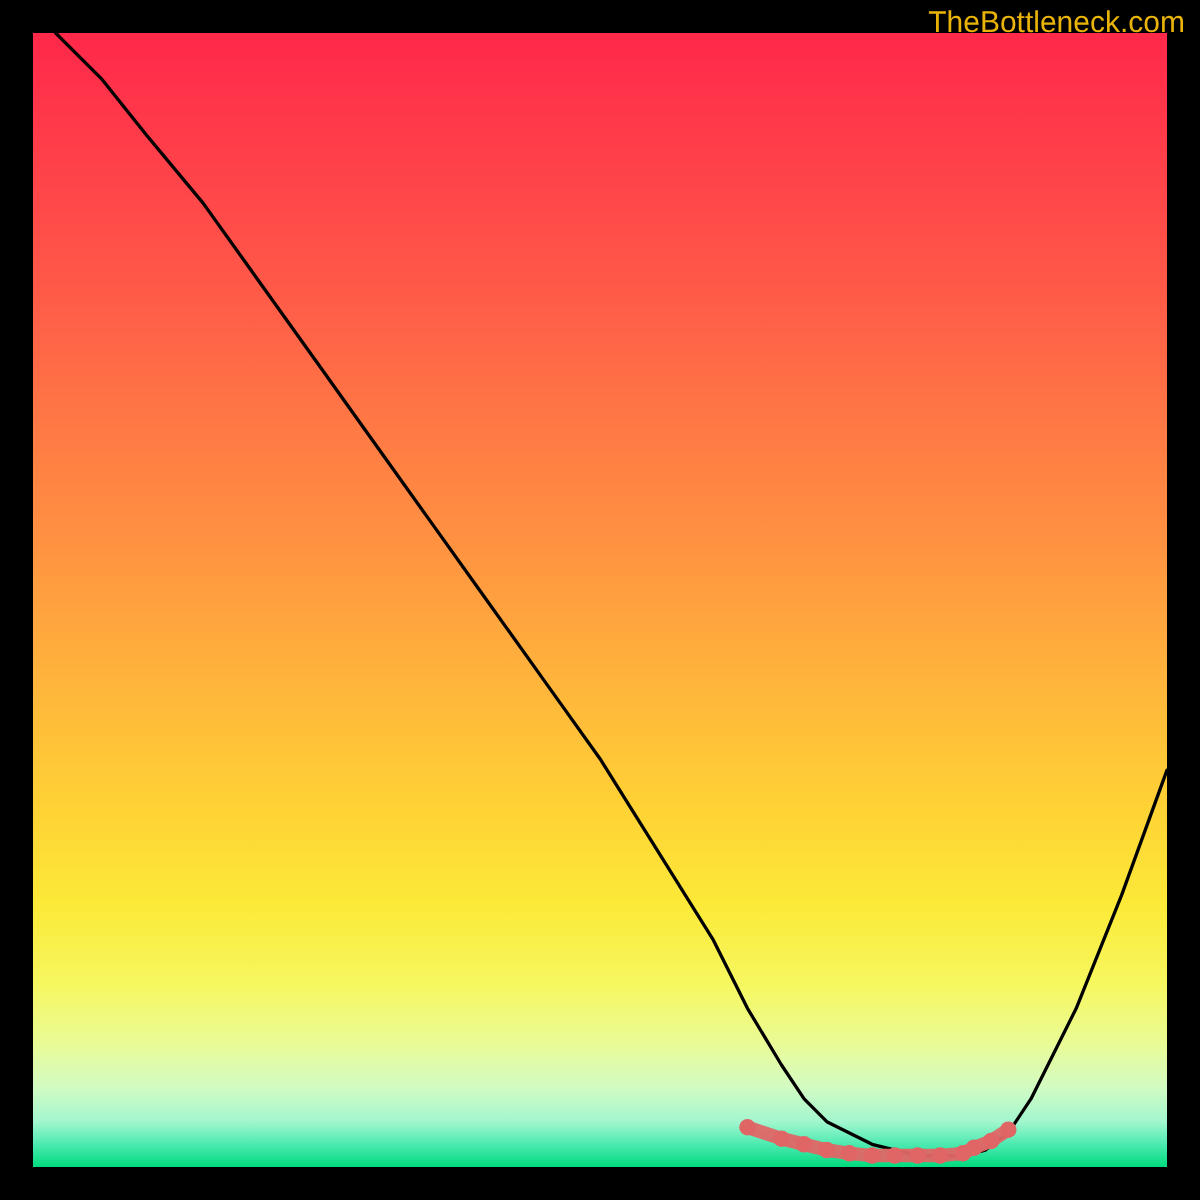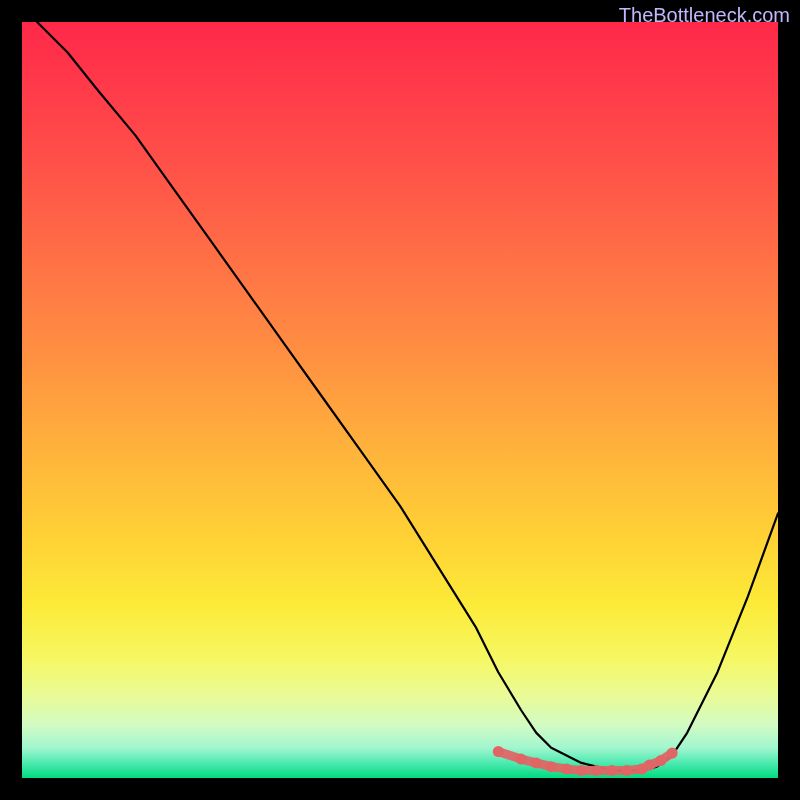--- a/index.html
+++ b/index.html
@@ -1,21 +1,21 @@
 <!DOCTYPE html>
 <html><head>
 <meta charset="utf-8">
 <style>
   * { margin: 0; padding: 0; box-sizing: border-box; }
   body { width: 800px; height: 800px; background: #000; position: relative; font-family: Arial, sans-serif; }
   .attribution {
     position: absolute;
     top: 4px;
     right: 10px;
-    color: #c4b5fd;
+    color: #eab308;
     font-size: 20px;
     font-weight: normal;
     z-index: 10;
   }
   .plot-area {
     position: absolute;
     left: 22px;
     top: 22px;
     width: 756px;
     height: 756px;

